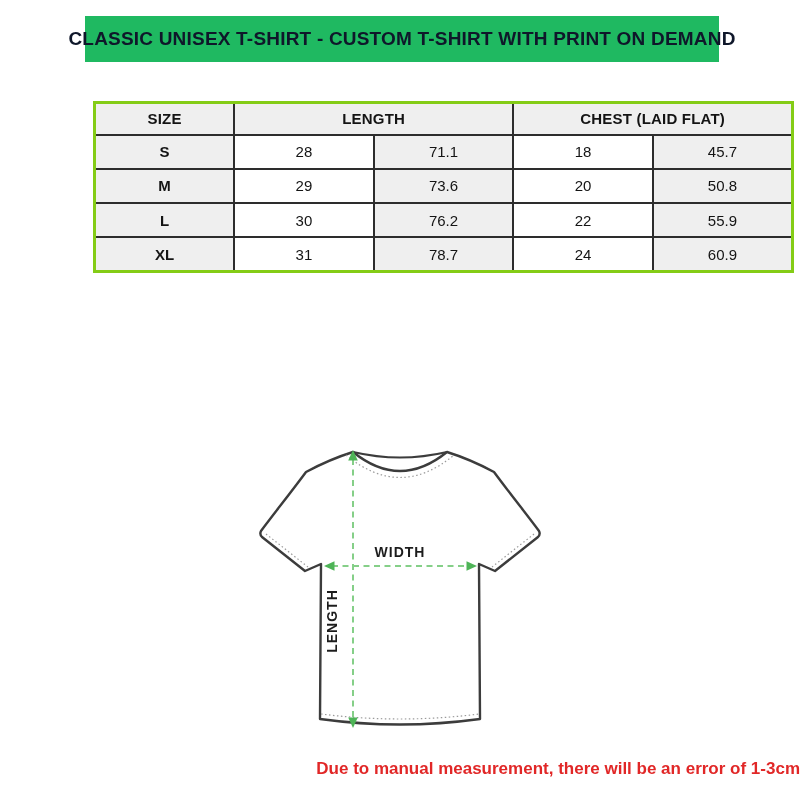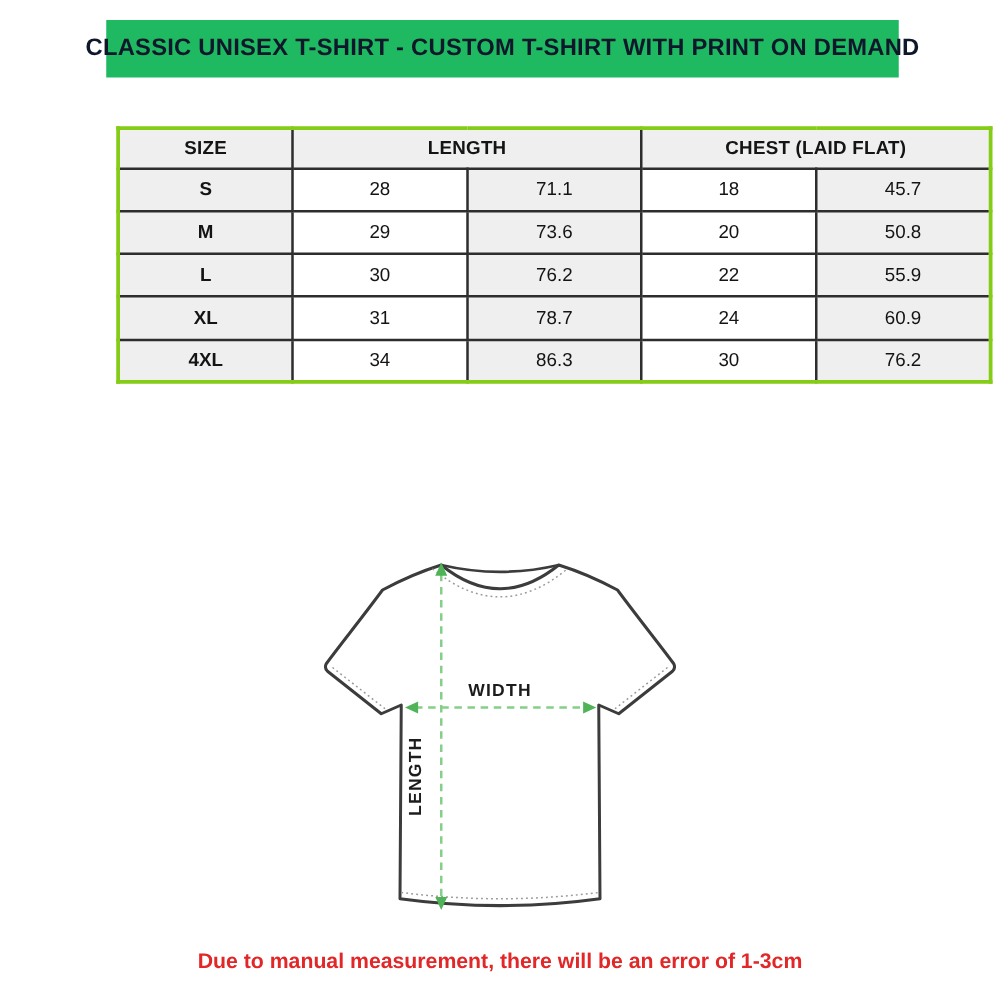--- a/index.html
+++ b/index.html
@@ -26,21 +26,21 @@
   .size-table th { height: 32px; font-size: 15px; font-weight: 700; background: #efefef; letter-spacing: 0.2px; }
   .size-table td { height: 34.3px; font-size: 15px; font-weight: 500; background: #ffffff; }
   .size-table td.g { background: #efefef; }
   .size-table td.sz { font-weight: 700; }
   .size-table col.c { width: 20%; }
 
   .diagram { position: absolute; left: 240px; top: 438px; width: 320px; height: 320px; }
 
   .note {
     position: absolute; left: 0; top: 759px; width: 800px;
-    text-align: center; font-size: 17px; font-weight: 700; color: #e12727;
+    text-align: right; font-size: 17px; font-weight: 700; color: #e12727;
   }
 
   svg text { font-family: "Liberation Sans", sans-serif; }
 </style>
 </head>
 <body>
 
 <div class="banner">
   <span>CLASSIC UNISEX T-SHIRT - CUSTOM T-SHIRT WITH PRINT ON DEMAND</span>
 </div>
@@ -82,27 +82,20 @@
       <td>22</td>
       <td class="g">55.9</td>
     </tr>
     <tr>
       <td class="g sz">XL</td>
       <td>31</td>
       <td class="g">78.7</td>
       <td>24</td>
       <td class="g">60.9</td>
     </tr>
-    <tr>
-      <td class="g sz">4XL</td>
-      <td>34</td>
-      <td class="g">86.3</td>
-      <td>30</td>
-      <td class="g">76.2</td>
-    </tr>
   </tbody>
 </table>
 
 <svg class="diagram" viewBox="0 0 320 320" xmlns="http://www.w3.org/2000/svg">
 
   <g>
     <path d="M 113,14
              C 97,19 79,27 66,34
              C 49,57 32,78 21,93
              C 20,95 20,97 22,99

